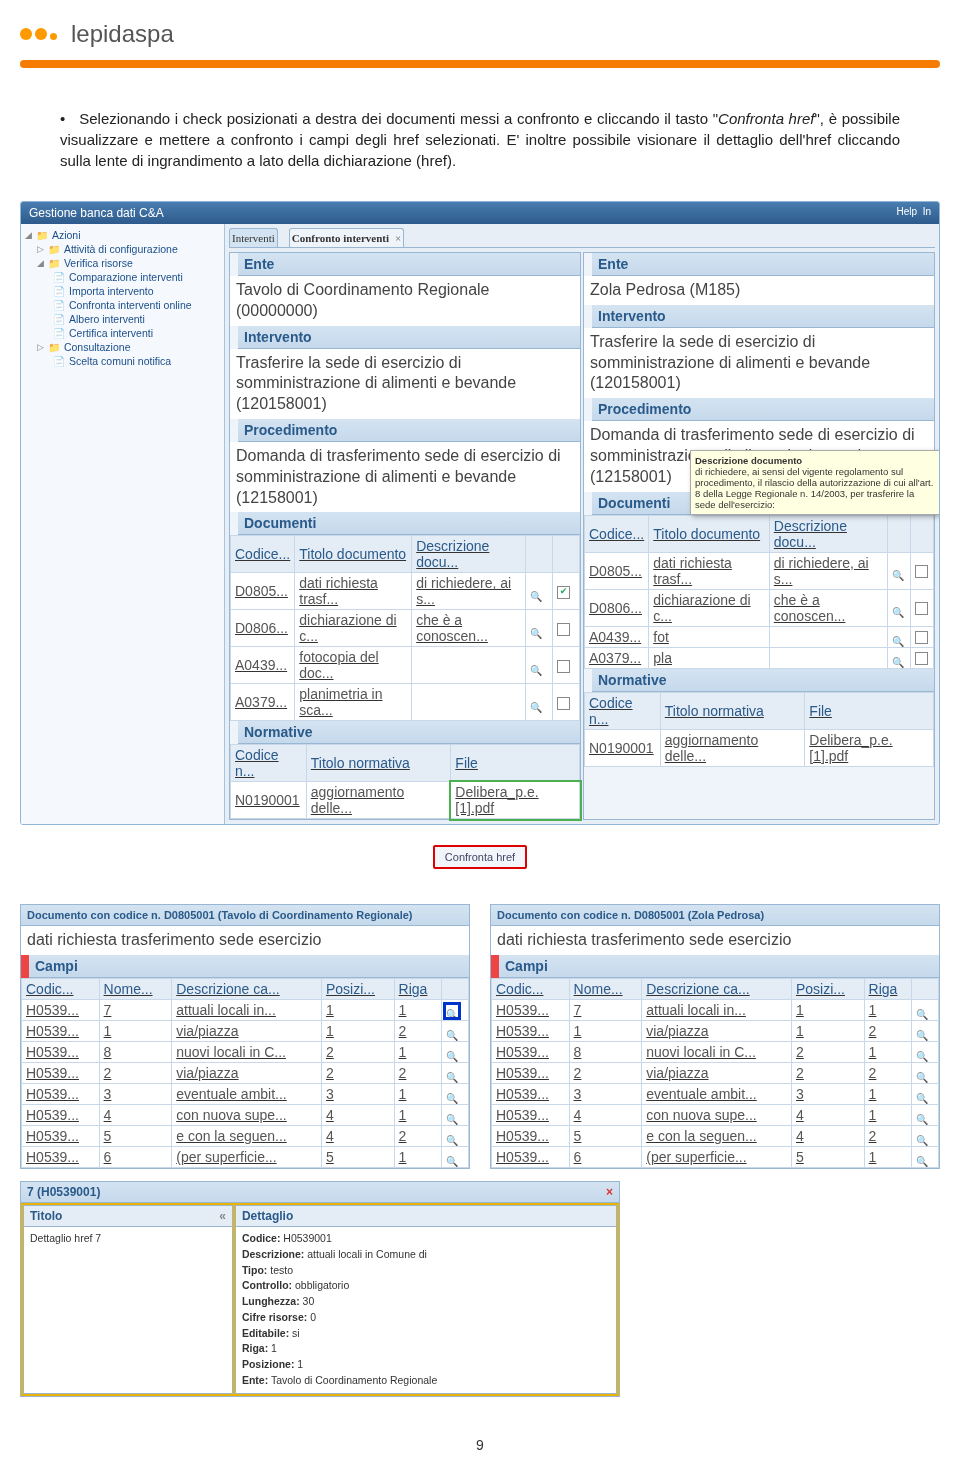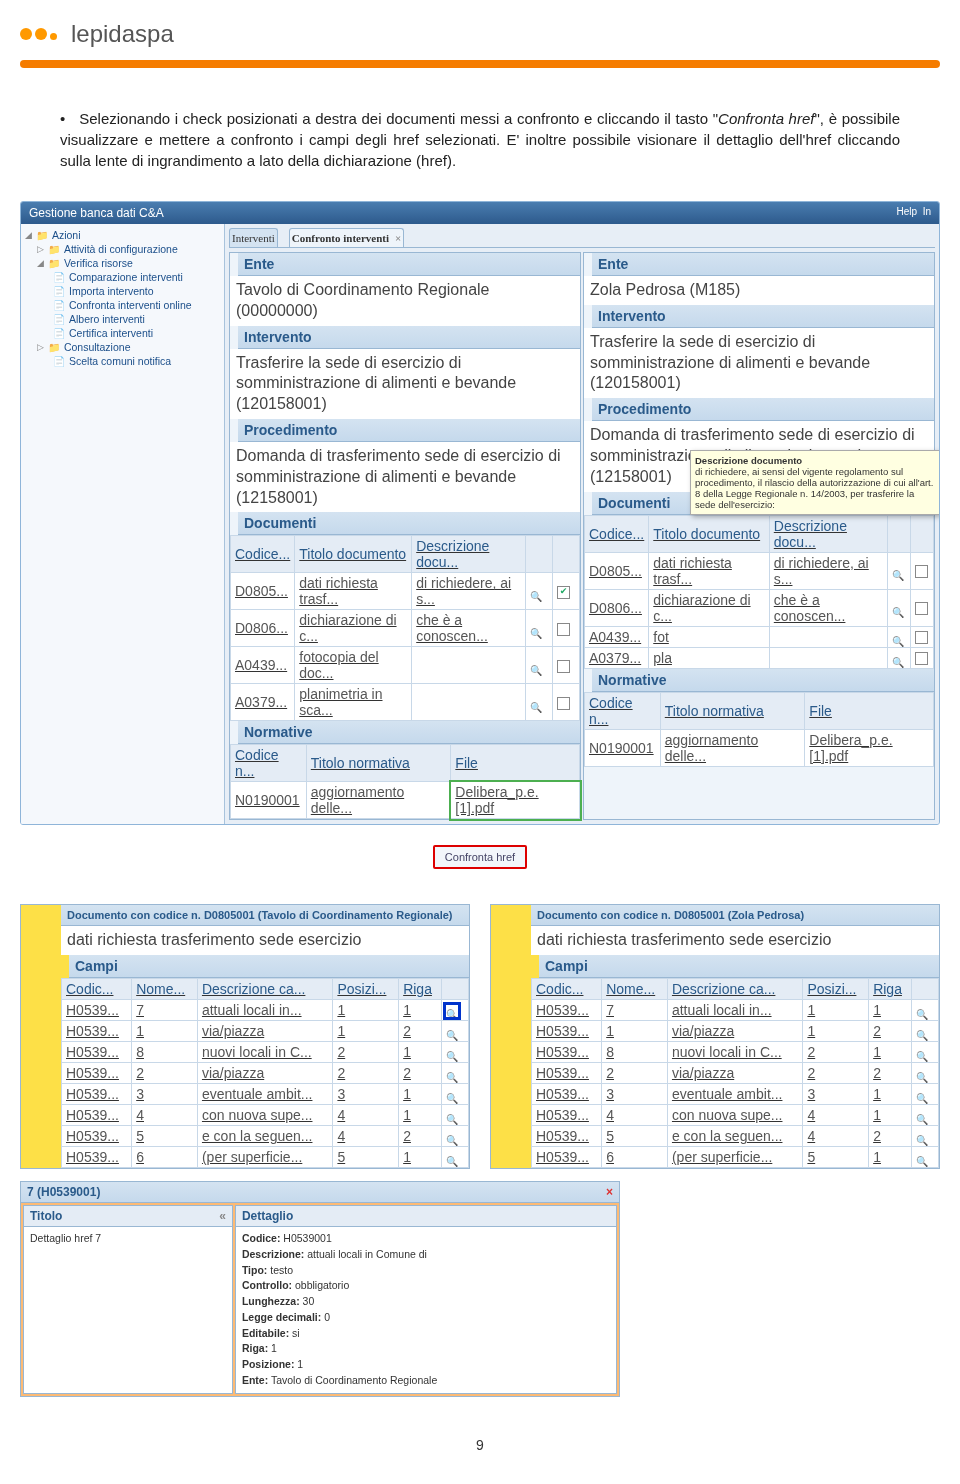--- a/index.html
+++ b/index.html
@@ -38,24 +38,24 @@
   .chk { display:inline-block; width:11px; height:11px; border:1px solid #888; background:#fff; vertical-align:middle;}
   .chk.on::after { content:"✔"; font-size:9px; color:#2a6; display:block; line-height:9px; text-align:center;}
   .mag { display:inline-block; width:12px; height:12px; vertical-align:middle;}
   .mag::before { content:"🔍"; font-size:10px;}
   .tooltip-box { position:relative; }
   .tooltip { position:absolute; right:-6px; top:0px; width:240px; background:#ffffe1; border:1px solid #aaa; padding:4px; font-size:9.5px; color:#333; box-shadow:2px 2px 5px rgba(0,0,0,0.3); z-index:5;}
   .file-hl { outline:2px solid #4CAF50;}
   .confronta-btn { display:inline-block; border:2px solid #d00; padding:4px 10px; font-size:11px; color:#446; background:#f2f6fb; border-radius:2px;}
   .btn-wrap { text-align:center; margin:20px 0 35px;}
   .doc-block { display:flex; gap:20px; margin-top:6px;}
-  .doc-panel { flex:1; border:1px solid #99b7d3; background:#fde047;padding-left:40px;}
+  .doc-panel { flex:1; border:1px solid #99b7d3; background:#ef4444;}
   .doc-title { background: linear-gradient(#d4e3f1,#c5d9ec); padding:4px 6px; font-weight:bold; color:#2a5a8a; font-size:11px; border-bottom:1px solid #99b7d3;}
   .hl-blue { outline:3px solid #0033cc; }
-  .detail-block { margin-top:12px; border:1px solid #99b7d3; background:#fdba74; width:65%;}
+  .detail-block { margin-top:12px; border:1px solid #99b7d3; background:#eab308; width:65%;}
   .detail-head { display:flex; justify-content:space-between; background: linear-gradient(#d4e3f1,#c5d9ec); padding:3px 6px; font-weight:bold; color:#2a5a8a; border-bottom:1px solid #99b7d3;}
   .detail-body { display:flex; gap:2px; padding:2px;}
   .detail-col { border:1px solid #99b7d3; background:#fff;}
   .detail-col .ttl { background:#e4ecf5; padding:3px 6px; font-weight:bold; color:#2a5a8a; border-bottom:1px solid #99b7d3;}
   .detail-col .bod { padding:4px 6px; font-size:10.5px; line-height:1.5;}
   .rel { position:relative;}
   .pagenum { text-align:center; margin-top:40px; font-size:14px;}
   .chev { color:#888; font-size:9px; }
 </style>
 </head>
@@ -463,21 +463,21 @@
         <div class="bod">Dettaglio href 7</div>
       </div>
       <div class="detail-col" style="flex:1;">
         <div class="ttl">Dettaglio</div>
         <div class="bod">
           <b>Codice:</b> <span>H0539001</span><br>
           <b>Descrizione:</b> <span>attuali locali in Comune di</span><br>
           <b>Tipo:</b> <span>testo</span><br>
           <b>Controllo:</b> <span>obbligatorio</span><br>
           <b>Lunghezza:</b> <span>30</span><br>
-          <b>Legge decimali:</b> <span>0</span><br>
+          <b>Cifre risorse:</b> <span>0</span><br>
           <b>Editabile:</b> <span>si</span><br>
           <b>Riga:</b> <span>1</span><br>
           <b>Posizione:</b> <span>1</span><br>
           <b>Ente:</b> <span>Tavolo di Coordinamento Regionale</span>
         </div>
       </div>
     </div>
   </div>
 
   <div class="pagenum">9</div>

